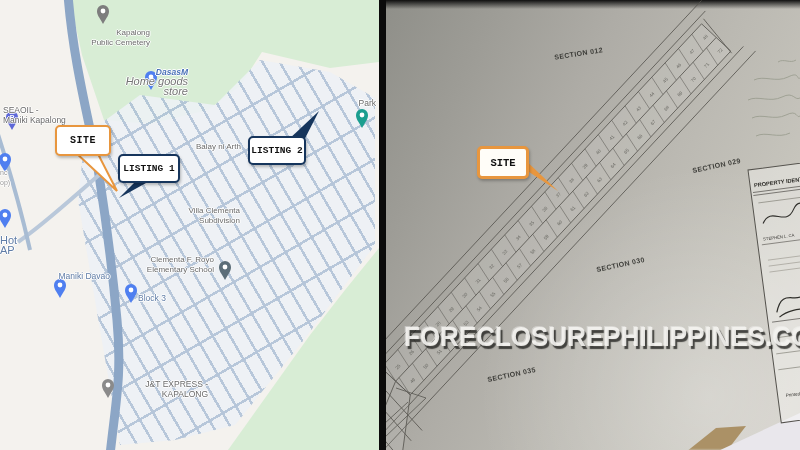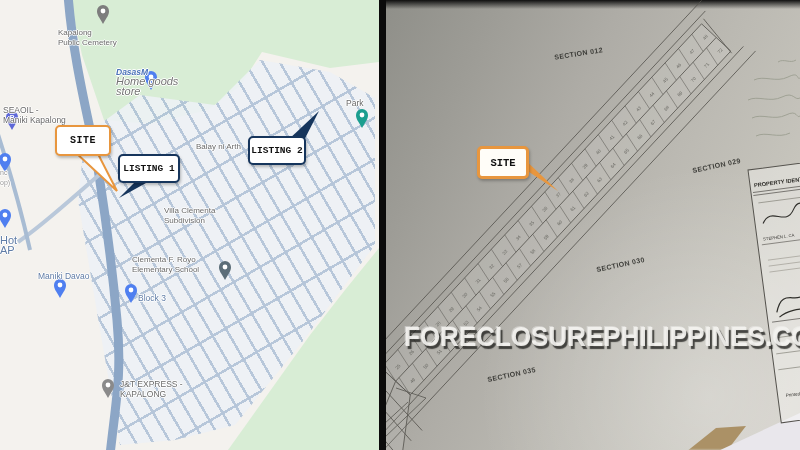--- a/index.html
+++ b/index.html
@@ -10,21 +10,21 @@
   #green-top{clip-path:polygon(70px 0,379px 0,379px 62px,330px 68px,262px 52px,240px 86px,208px 110px,150px 124px,104px 120px,82px 55px);}
   #green-bottom{clip-path:polygon(379px 248px,379px 450px,228px 450px,310px 335px,345px 290px);}
   #subdivision-grid{position:absolute;left:0;top:0;width:379px;height:450px;
     background:
       repeating-linear-gradient(150deg, rgba(174,192,214,.95) 0 2.5px, rgba(0,0,0,0) 2.5px 36px),
       repeating-linear-gradient(60deg, rgba(174,192,214,.95) 0 2.5px, rgba(0,0,0,0) 2.5px 15px),
       linear-gradient(#eef1f6,#eef1f6);
     clip-path:polygon(85px 135px,140px 95px,215px 105px,260px 60px,330px 72px,375px 98px,375px 245px,300px 345px,235px 425px,175px 440px,120px 445px,100px 330px,78px 200px);
     opacity:.9;}
   #map-svg{position:absolute;left:0;top:0;}
-  .map-label{position:absolute;font-size:8px;line-height:9.5px;color:#6a6a6a;text-align:left;white-space:pre-line;
+  .map-label{position:absolute;font-size:8px;line-height:9.5px;color:#6a6a6a;text-align:right;white-space:pre-line;
     text-shadow:0 1px 0 #fff,0 -1px 0 #fff,1px 0 0 #fff,-1px 0 0 #fff;}
   .map-label.blue{color:#5f7ca6;}
   .map-label.store{color:#4a71b8;font-size:8.5px;}
   .map-label .sub{display:block;color:#757575;font-size:11px;font-weight:400;}
   .callout{position:absolute;background:#fff;border-radius:5px;display:flex;align-items:center;justify-content:center;
     font-family:Liberation Mono, monospace;font-weight:700;color:#111;box-shadow:1px 2px 3px rgba(0,0,0,.25);}
   #site-callout-left{left:55px;top:125px;width:52px;height:27px;border:2px solid #e8963e;font-size:10px;letter-spacing:.5px;}
   #listing1-callout{left:118px;top:154px;width:58px;height:25px;border:2.5px solid #16355c;font-size:9.5px;}
   #listing2-callout{left:248px;top:136px;width:54px;height:25px;border:2.5px solid #16355c;font-size:9.5px;}
   

